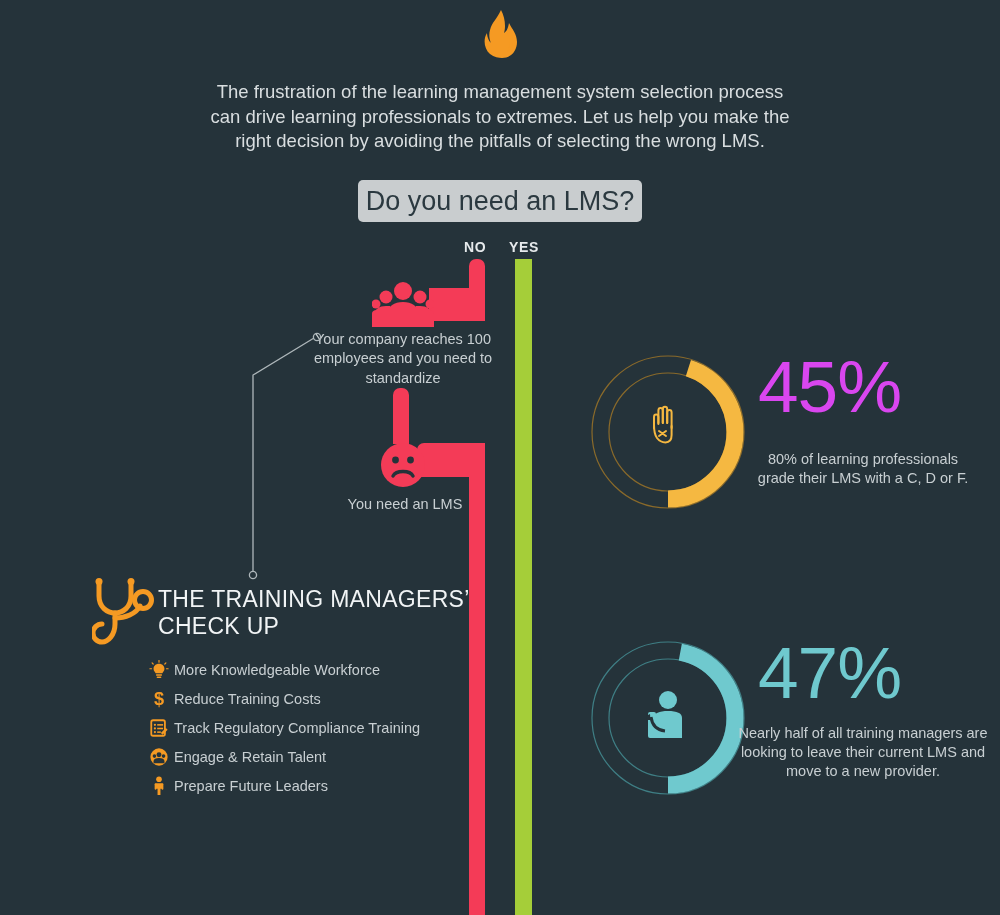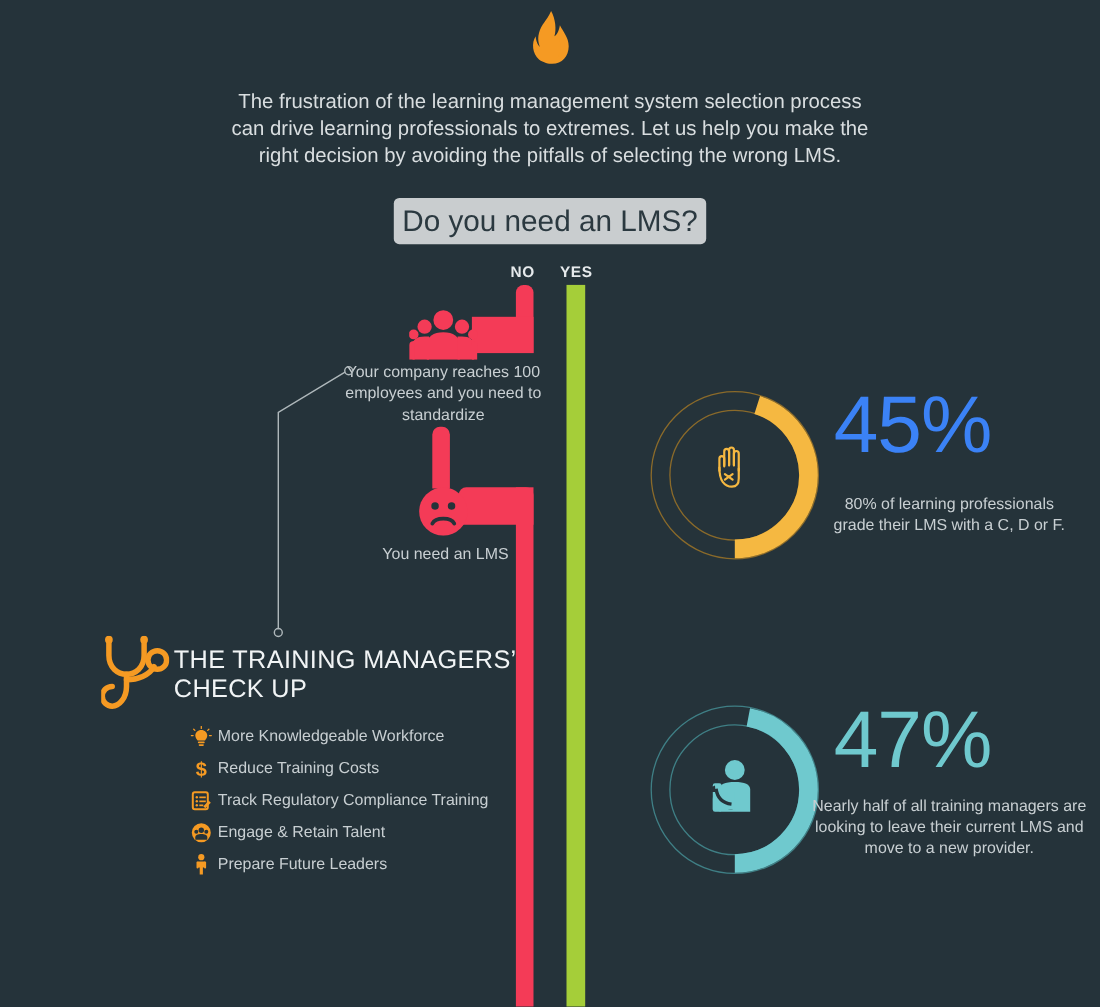--- a/index.html
+++ b/index.html
@@ -65,38 +65,38 @@
 
   
   .connector{position:absolute;left:240px;top:325px;width:95px;height:260px;}
 
   
   .stetho{position:absolute;left:92px;top:578px;width:62px;height:70px;}
   .checkup-title{
     position:absolute;left:158px;top:586px;width:330px;
     color:#f1f4f5;font-size:23px;line-height:1.18;letter-spacing:.3px;
   }
-  .check-list{position:absolute;left:168px;top:655px;width:420px;}
+  .check-list{position:absolute;left:144px;top:655px;width:420px;}
   .check-row{display:flex;align-items:center;height:29px;}
   .check-ico{width:30px;height:22px;flex:0 0 30px;display:flex;align-items:center;justify-content:center;}
   .check-txt{color:#c8cfd2;font-size:14.5px;}
 
   
   .stat{position:absolute;}
   .stat .donut{position:absolute;left:0;top:0;}
   .stat .big{
     position:absolute;font-size:73px;line-height:.95;font-weight:normal;
     letter-spacing:-1px;
   }
   .stat .cap{
     position:absolute;text-align:center;color:#c8cfd2;
     font-size:14.5px;line-height:1.3;
   }
   .stat-45{left:588px;top:352px;width:400px;height:180px;}
-  .stat-45 .big{left:170px;top:0px;color:#3b82f6;}
+  .stat-45 .big{left:170px;top:0px;color:#d946ef;}
   .stat-45 .cap{left:160px;top:98px;width:230px;}
 
   .stat-47{left:588px;top:638px;width:400px;height:180px;}
   .stat-47 .big{left:170px;top:0px;color:#6fc9ce;}
   .stat-47 .cap{left:150px;top:86px;width:250px;}
 </style>
 </head>
 <body>
 
 <div class="stage">

